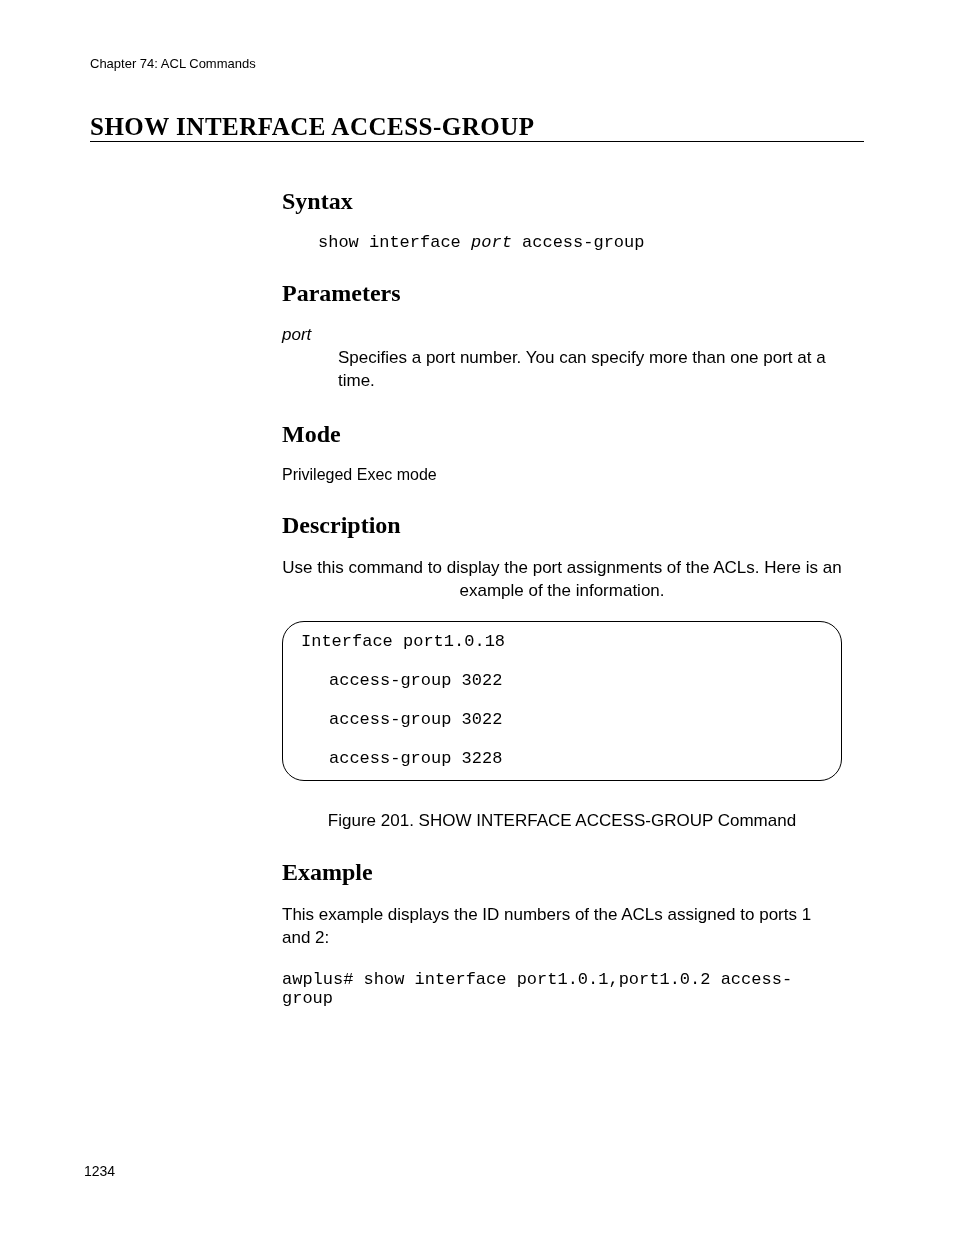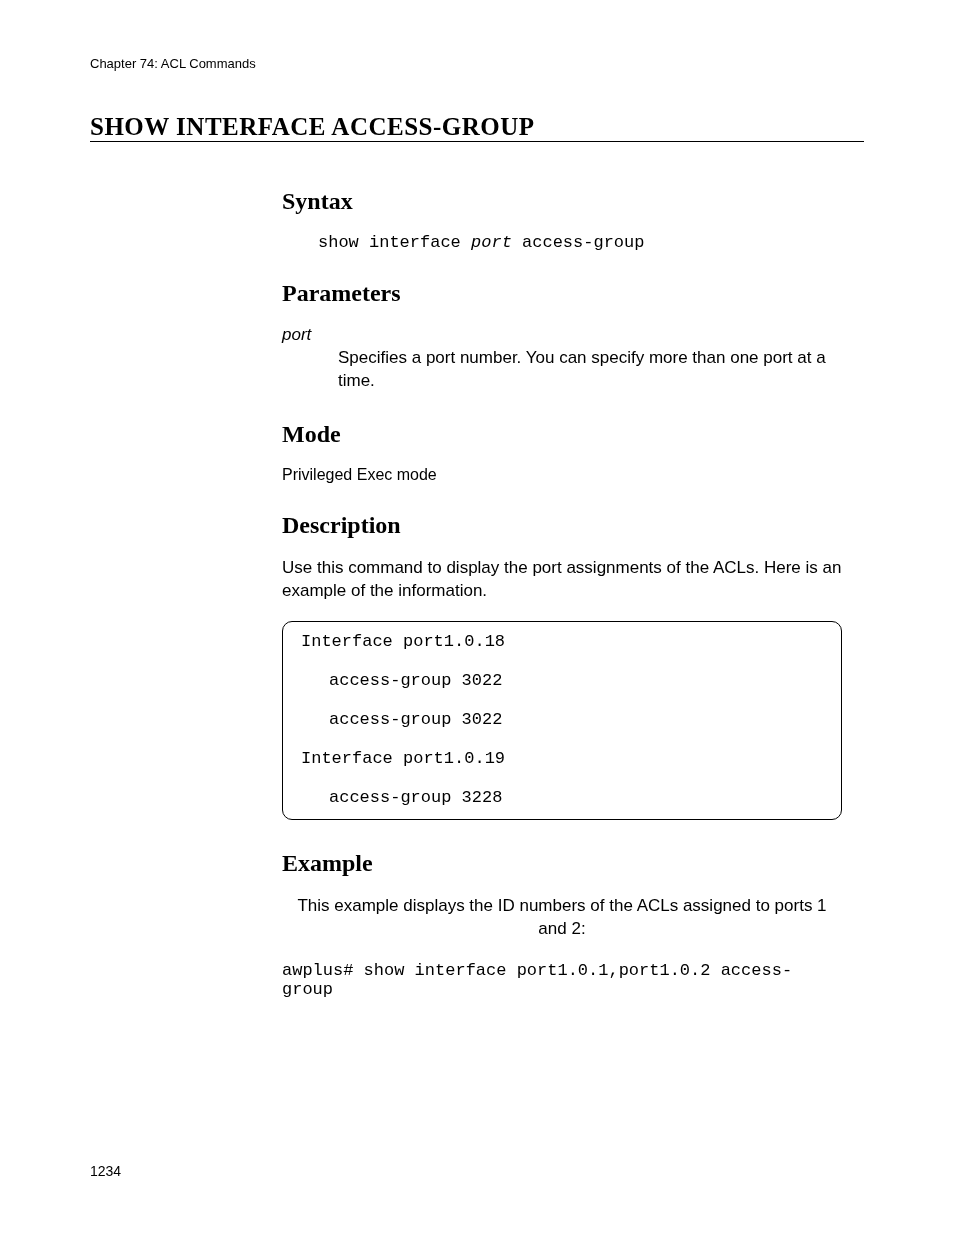--- a/index.html
+++ b/index.html
@@ -62,24 +62,25 @@
       margin-bottom: 28px;
     }
     .mode-text {
       font-size: 16px;
       margin-bottom: 28px;
     }
     .desc-text {
       font-size: 17px;
       line-height: 1.35;
       margin-bottom: 18px;
+      text-align: center;
     }
     .output-box {
       border: 1.5px solid #000;
-      border-radius: 10px;
+      border-radius: 22px;
       padding: 10px 18px 12px 18px;
       margin-bottom: 30px;
       font-family: 'Courier New', Courier, monospace;
       font-size: 17px;
     }
     .output-box .line {
       margin-bottom: 20px;
     }
     .output-box .line:last-child {
       margin-bottom: 0;
@@ -89,31 +90,30 @@
     }
     .figure-caption {
       text-align: center;
       font-size: 17px;
       margin-bottom: 28px;
     }
     .example-text {
       font-size: 17px;
       line-height: 1.35;
       margin-bottom: 20px;
-      text-align: center;
     }
     .example-cmd {
       font-family: 'Courier New', Courier, monospace;
       font-size: 17px;
       margin-top: 14px;
     }
     .page-number {
       position: absolute;
       bottom: 56px;
-      left: 90px;
+      left: 84px;
       font-size: 14px;
     }
   </style>
 </head>
 <body>
 
 <div class="header-line">Chapter 74: ACL Commands</div>
 
 <div class="title">SHOW INTERFACE ACCESS-GROUP</div>
 
@@ -131,24 +131,24 @@
   <div class="subhead">Mode</div>
   <div class="mode-text">Privileged Exec mode</div>
 
   <div class="subhead">Description</div>
   <div class="desc-text">Use this command to display the port assignments of the ACLs. Here is an example of the information.</div>
 
   <div class="output-box">
     <div class="line">Interface port1.0.18</div>
     <div class="line indent">access-group 3022</div>
     <div class="line indent">access-group 3022</div>
-    <div class="line">Interface port1.0.19</div>
     <div class="line indent">access-group 3228</div>
   </div>
 
+  <div class="figure-caption">Figure 201. SHOW INTERFACE ACCESS-GROUP Command</div>
 
   <div class="subhead">Example</div>
   <div class="example-text">This example displays the ID numbers of the ACLs assigned to ports 1 and 2:</div>
   <div class="example-cmd">awplus# show interface port1.0.1,port1.0.2 access-group</div>
 
 </div>
 
 <div class="page-number">1234</div>
 
 </body></html>

